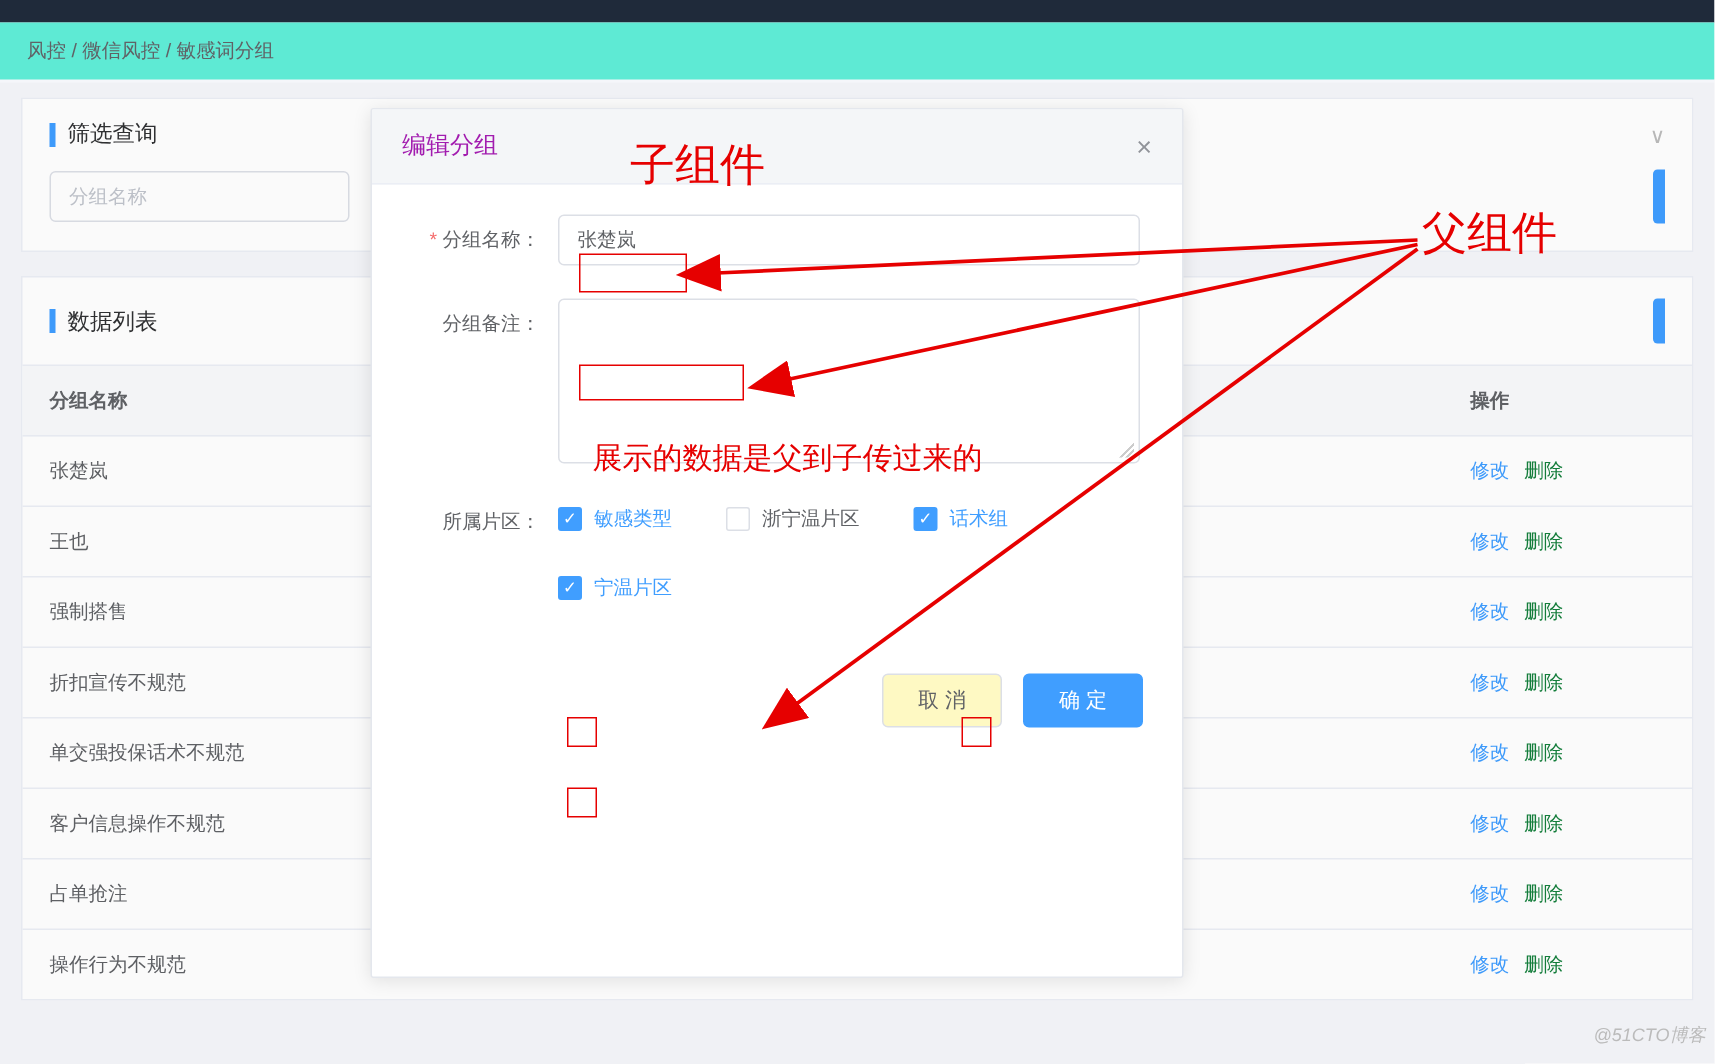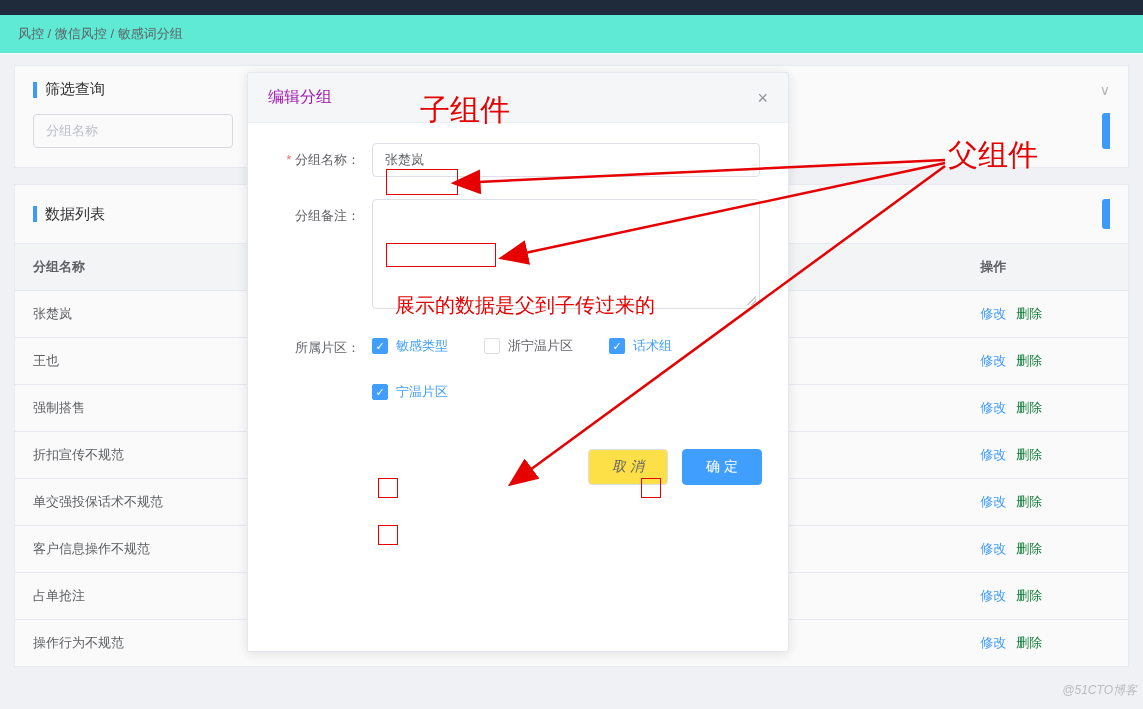--- a/index.html
+++ b/index.html
@@ -115,21 +115,21 @@
   .check.sel { color:#409EFF; }
   .modal-footer {
     padding: 16px 26px 26px 26px;
     display:flex; justify-content:flex-end; gap: 14px;
   }
   .btn {
     height: 36px; min-width: 80px; padding: 0 18px;
     border-radius: 4px; font-size:14px; cursor:pointer;
     display:inline-flex; align-items:center; justify-content:center;
   }
-  .btn-default { background:#fde047; border:1px solid #dcdfe6; color:#606266;font-style:italic; }
+  .btn-default { background:#fef9c3; border:1px solid #dcdfe6; color:#606266; }
   .btn-primary { background:#409EFF; border:1px solid #409EFF; color:#fff; }
 
   
   .anno { position:absolute; color:#e60000; font-family:"KaiTi","STKaiti",serif; pointer-events:none; }
   .anno-text { font-size: 30px; }
   .red-box { position:absolute; border:1.5px solid #e60000; pointer-events:none; }
   .watermark { position:absolute; right:6px; bottom:10px; color:#bbb; font-size:12px; font-style:italic; }
   svg.arrows { position:absolute; inset:0; pointer-events:none; }
 </style>
 </head>

